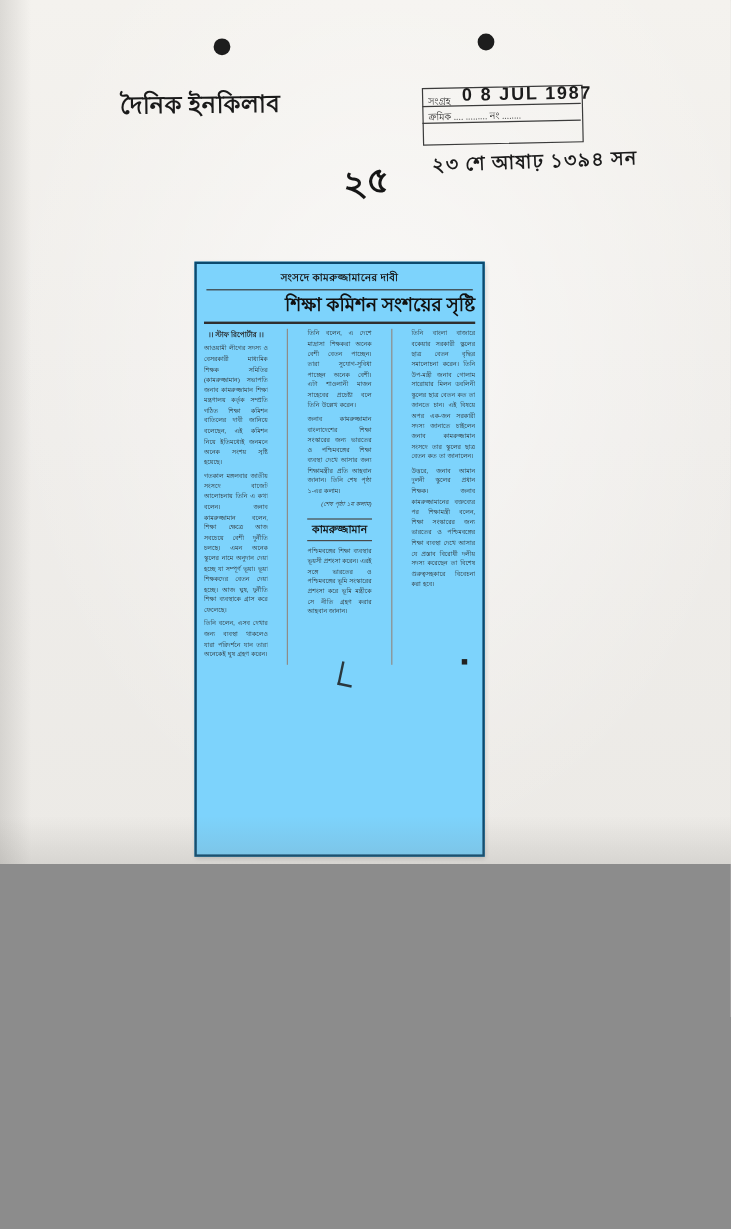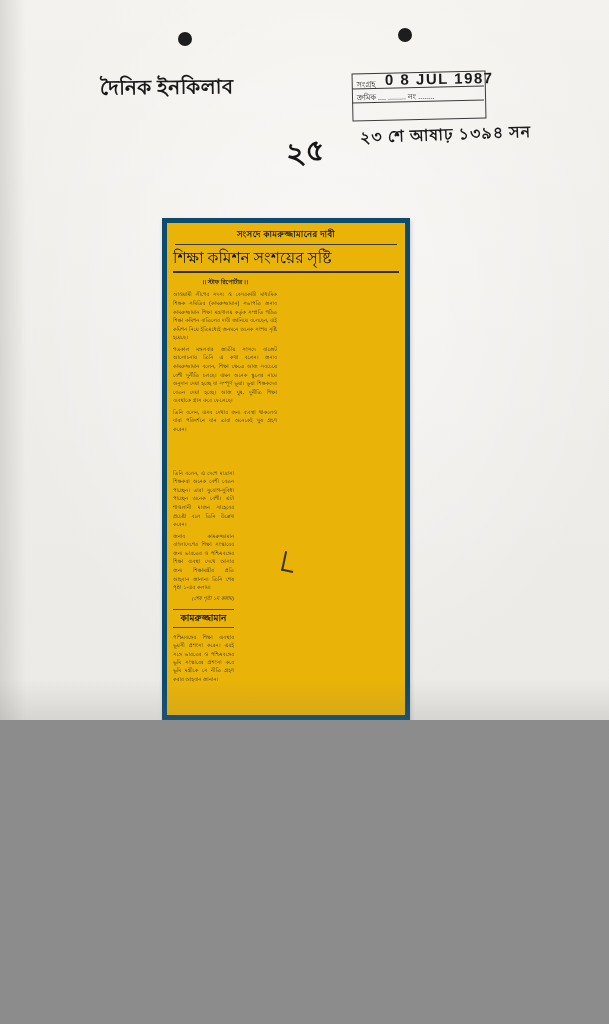--- a/index.html
+++ b/index.html
@@ -134,22 +134,22 @@
     letter-spacing: 1px;
   }
 
   
   .clipping {
     position: absolute;
     top: 218px;
     left: 162px;
     width: 238px;
     height: 492px;
-    background: #eab308;
-    border: 5px solid #0c4a6e;
+    background: #7dd3fc;
+    border: 2px solid #0c4a6e;
     box-shadow: 1px 2px 4px rgba(0,0,0,0.18);
   }
   .clip-inner {
     position: absolute;
     inset: 4px;
   }
 
   .kicker {
     text-align: center;
     font-family: "Liberation Serif", serif;
@@ -158,40 +158,39 @@
     color: #161616;
     letter-spacing: 0.4px;
     padding-top: 1px;
   }
   .kicker-rule {
     height: 1px;
     background: #3a3a3a;
     margin: 2px 4px 3px 4px;
   }
   .headline {
-    text-align: left;
-    font-family: "Liberation Serif", serif;
-    font-weight: normal;
+    text-align: right;
+    font-family: "Liberation Serif", serif;
+    font-weight: bold;
     color: #111;
     font-size: 15.5px;
     line-height: 1.25;
     padding: 0 2px;
   }
   .headline .l2 { display: block; }
   .headline-rule {
     height: 2px;
     background: #2f2f2f;
     margin: 4px 2px 4px 2px;
   }
 
   .cols {
     display: flex;
     gap: 16px;
     padding: 0 2px;
-    flex-direction: column;
   }
   .col {
     flex: 1 1 0;
     position: relative;
   }
   .col.left  { width: 46%; }
   .col.mid   { width: 27%; }
   .col.right { width: 27%; }
   .col-divider {
     width: 1px;

